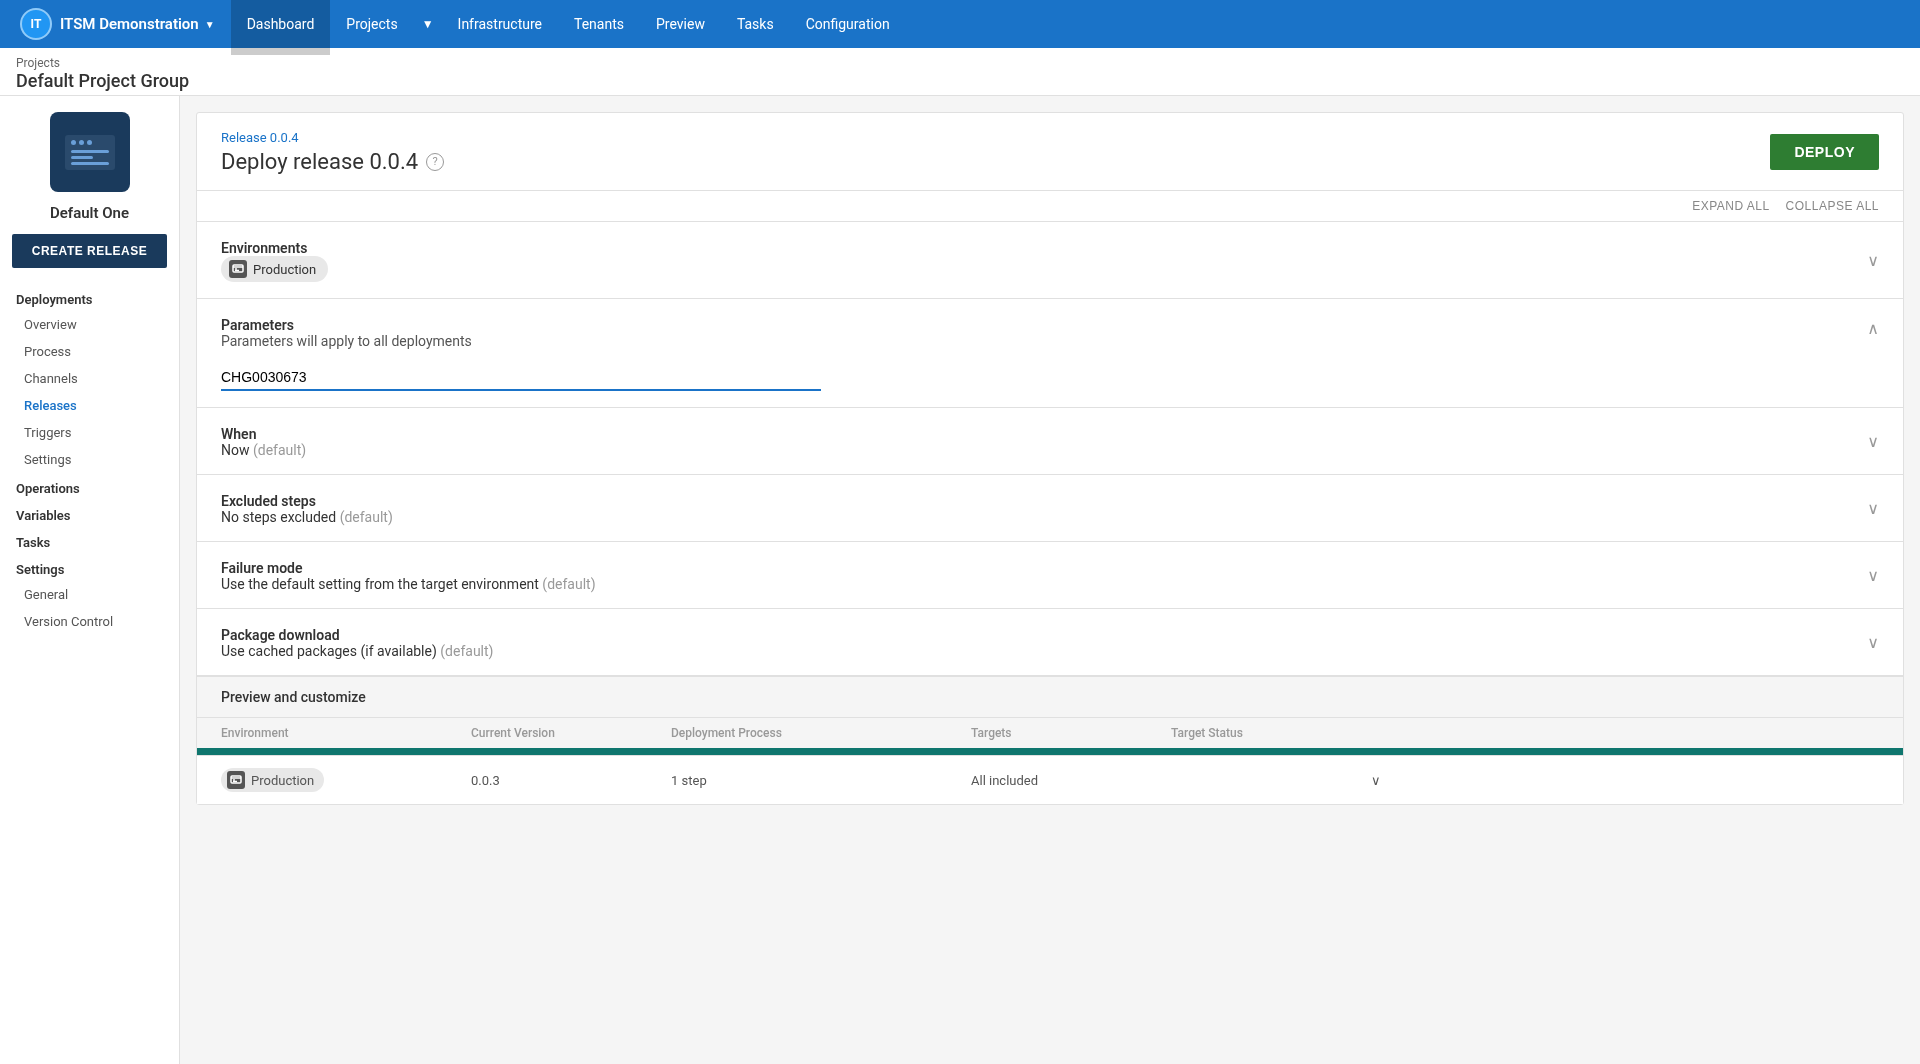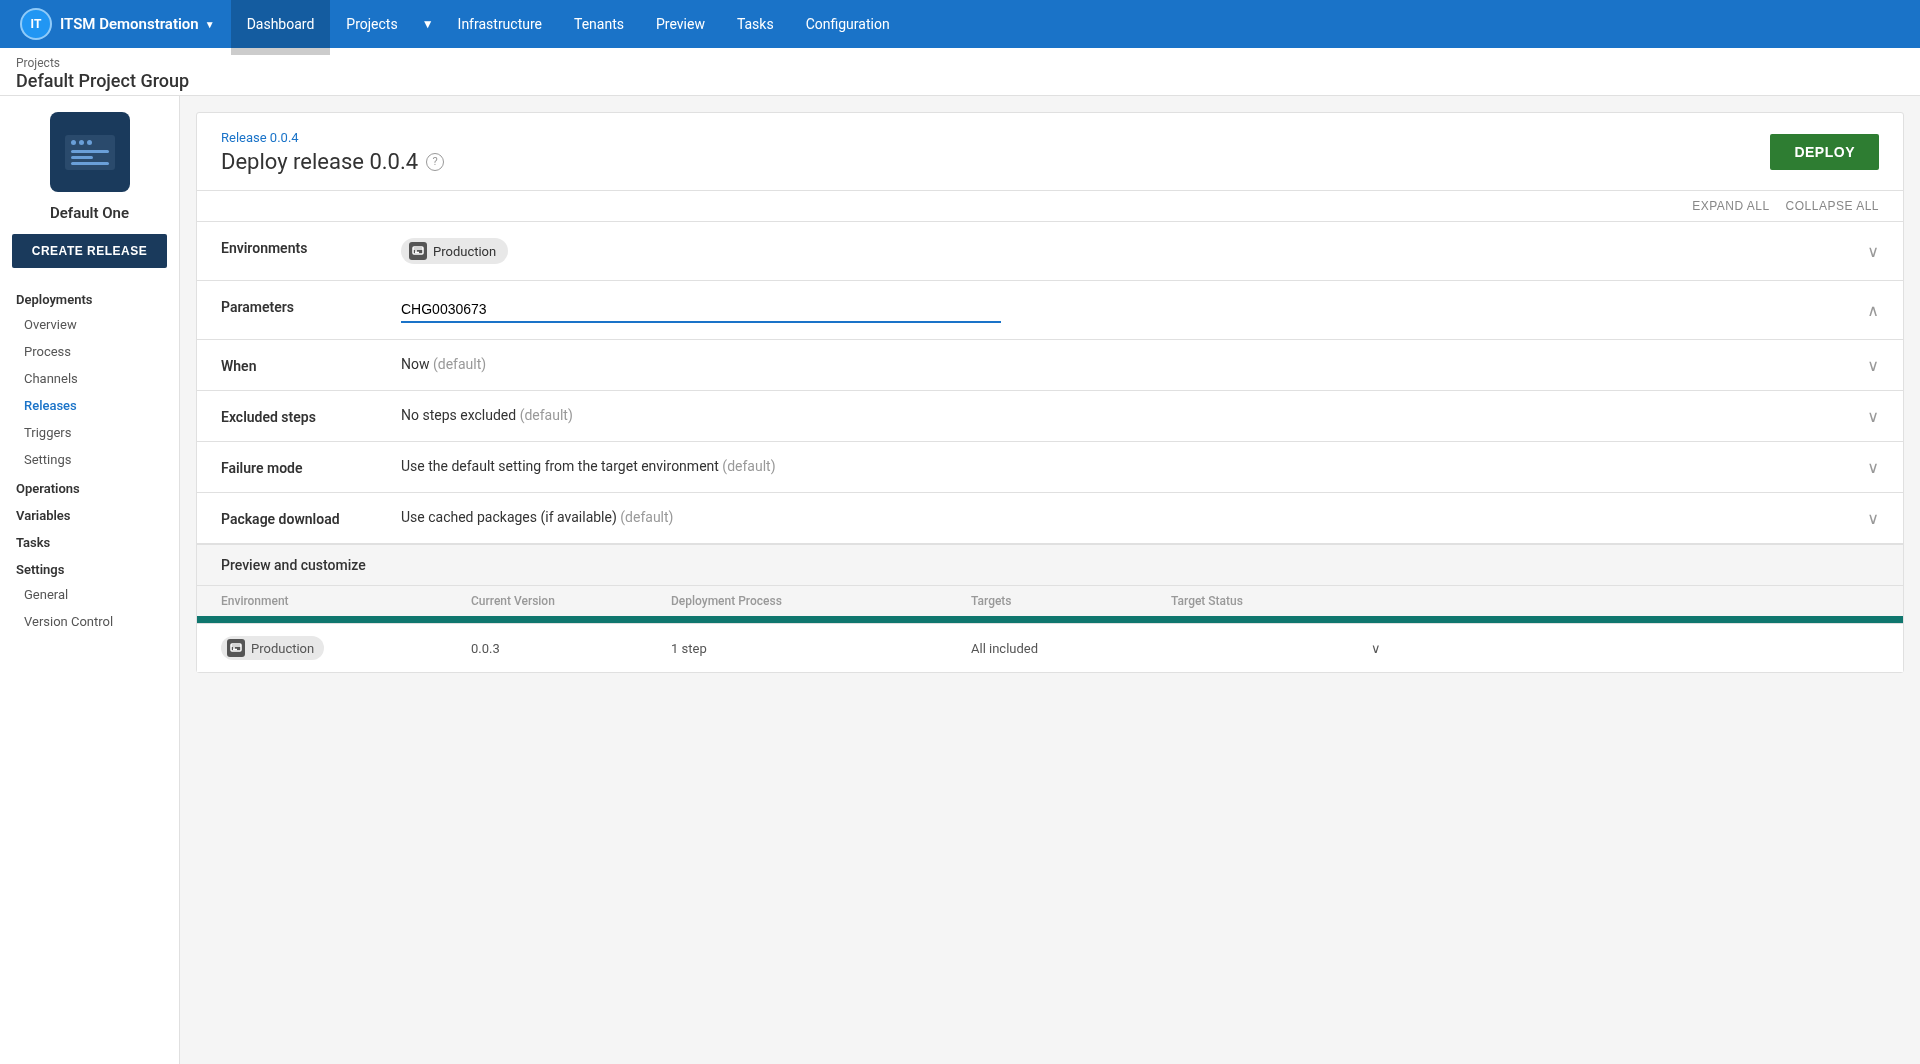--- a/index.html
+++ b/index.html
@@ -246,20 +246,21 @@
       font-weight: 500;
     }
 
     
     .form-row {
       display: flex;
       align-items: flex-start;
       padding: 16px 24px;
       border-bottom: 1px solid #e0e0e0;
       position: relative;
+      flex-direction: column;
     }
     .form-row.expanded {
       background: white;
     }
     .form-label {
       width: 180px;
       font-weight: 600;
       font-size: 14px;
       color: #333;
       flex-shrink: 0;
@@ -465,20 +466,21 @@
             </span>
             <span>Production</span>
           </span>
         </div>
         <span class="form-row-chevron">∨</span>
       </div>
 
       <div class="form-row expanded">
         <div class="form-label">Parameters</div>
         <div class="form-value">
+          <p class="param-desc">Parameters will apply to all deployments</p>
           <input class="param-input" type="text" value="CHG0030673" style="">
         </div>
         <span class="form-row-chevron" style="top: 20px; transform: none;">∧</span>
       </div>
 
       <div class="form-row">
         <div class="form-label">When</div>
         <div class="form-value">
           <span>Now</span>
           <span class="default-text">(default)</span>

